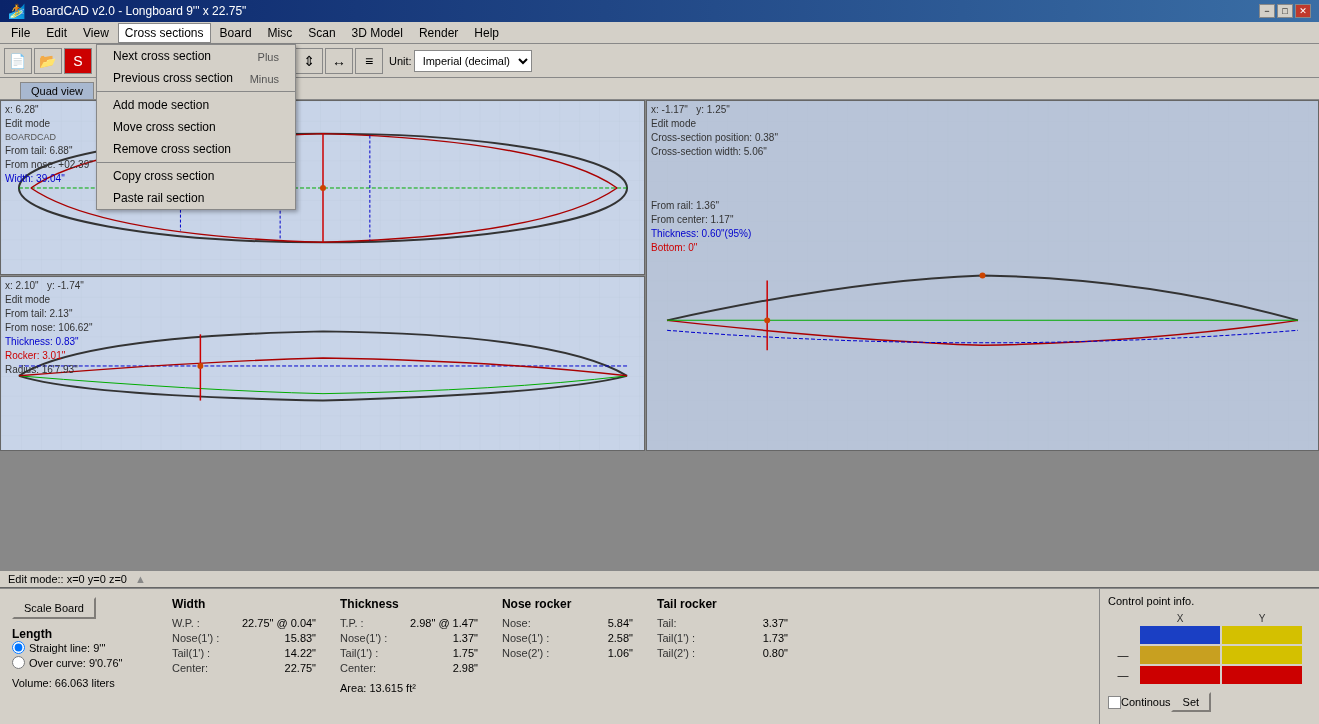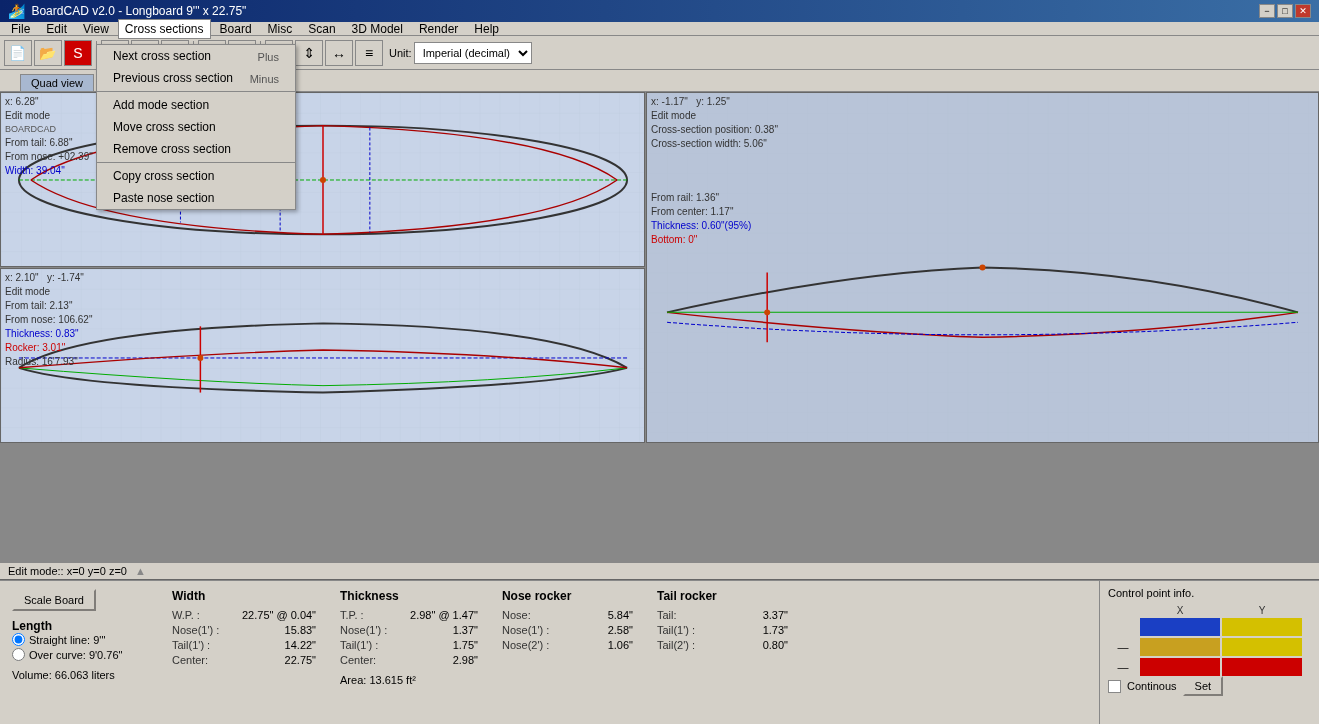--- a/index.html
+++ b/index.html
@@ -15,21 +15,21 @@
     #titlebar-controls { display: flex; gap: 2px; }
     .title-btn {
       width: 16px; height: 14px; background: #d4d0c8; border: 1px solid #888;
       display: flex; align-items: center; justify-content: center; font-size: 9px; cursor: pointer;
       color: black;
     }
     .title-btn.close { background: #c0392b; color: white; }
 
     
     #menubar {
-      width: 100%; height: 14px; background: #d4d0c8; border-bottom: 1px solid #888;
+      width: 100%; height: 22px; background: #d4d0c8; border-bottom: 1px solid #888;
       display: flex; align-items: center; padding: 0 4px; gap: 2px;
     }
     .menu-item {
       padding: 2px 6px; cursor: pointer; font-size: 12px; border: 1px solid transparent;
     }
     .menu-item.active { background: white; border: 1px solid #888; color: black; }
 
     
     #dropdown {
       position: absolute; left: 96px; top: 44px; background: #d4d0c8;
@@ -126,21 +126,21 @@
     .cp-title { font-size: 11px; margin-bottom: 6px; }
     .cp-grid {
       display: grid; grid-template-columns: 30px 80px 80px; gap: 2px; font-size: 10px;
     }
     .cp-header { text-align: center; font-size: 10px; color: #333; }
     .cp-color-box { height: 18px; display: flex; align-items: center; justify-content: center; }
     .cp-box-blue { background: #1a3fc4; }
     .cp-box-yellow { background: #d4c000; }
     .cp-box-red { background: #cc0000; }
     .cp-label { display: flex; align-items: center; justify-content: center; font-size: 11px; }
-    .cp-bottom-row { display: flex; align-items: center; gap: 6px; }
+    .cp-bottom-row { display: flex; align-items: center; margin-top: 8px; }
     .cp-checkbox { width: 13px; height: 13px; border: 1px solid #888; background: white; }
     .cp-set-btn {
       padding: 2px 10px; background: #d4d0c8; border: 2px outset #d4d0c8; cursor: pointer; font-size: 11px;
     }
 
     
     .vp-3d { grid-column: 2; grid-row: 1 / 3; background: #b8c4d8; }
 
     
     .grid-bg { opacity: 0.5; }
@@ -190,21 +190,21 @@
     <span>Move cross section</span>
   </div>
   <div class="dropdown-item">
     <span>Remove cross section</span>
   </div>
   <div class="dropdown-separator"></div>
   <div class="dropdown-item">
     <span>Copy cross section</span>
   </div>
   <div class="dropdown-item">
-    <span>Paste nose section</span>
+    <span>Paste rail section</span>
   </div>
 </div>
 
 <div id="toolbar">
   <div class="toolbar-btn">📄</div>
   <div class="toolbar-btn">📂</div>
   <div class="toolbar-btn" style="background:#c00;color:white;">S</div>
   <div class="toolbar-separator"></div>
   <div class="toolbar-btn">↖</div>
   <div class="toolbar-btn">✋</div>

